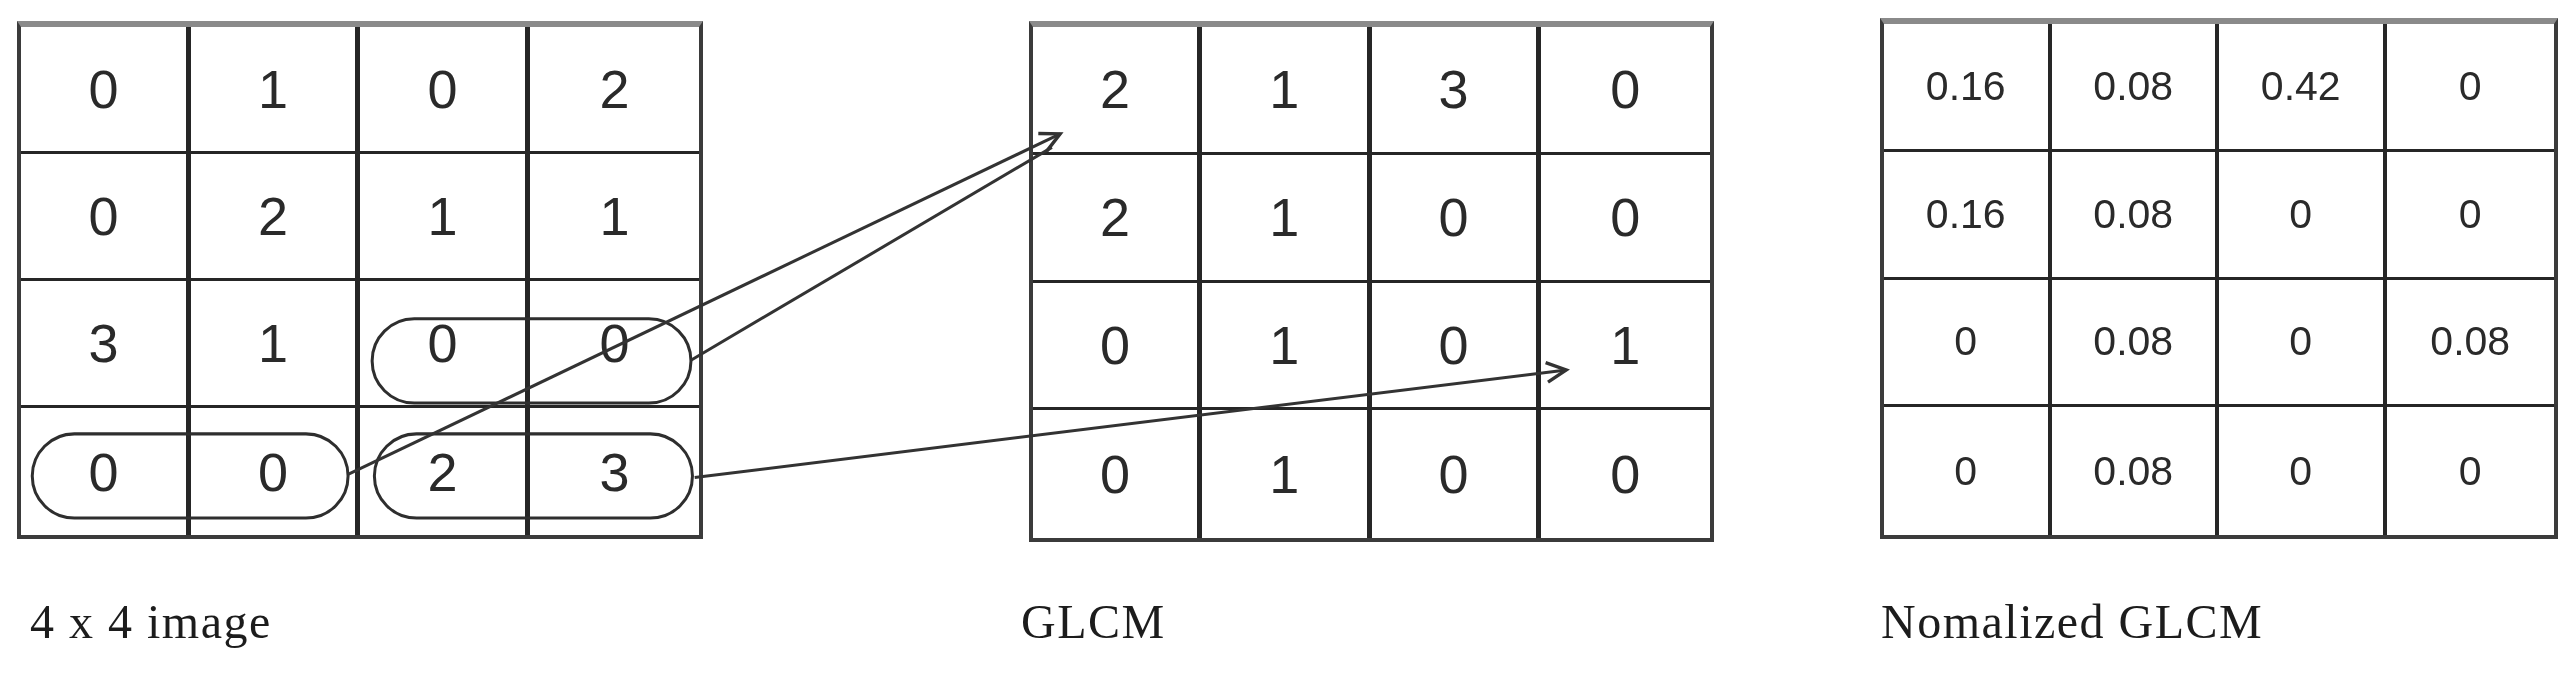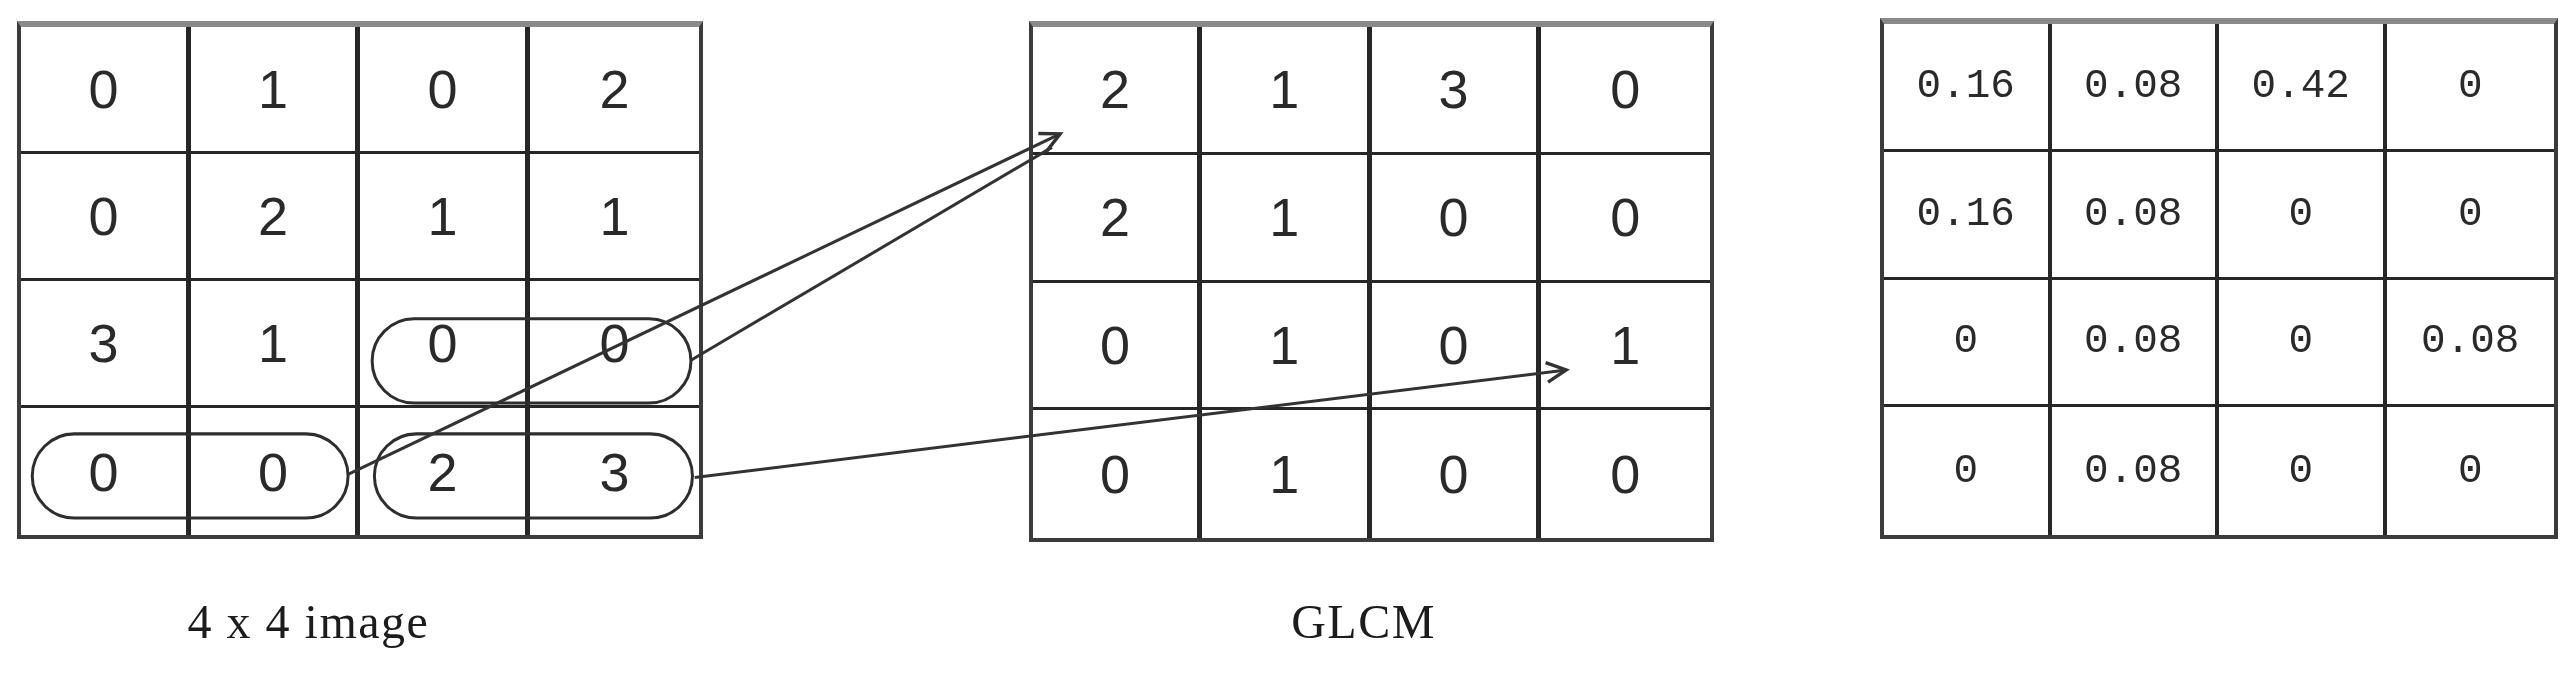--- a/index.html
+++ b/index.html
@@ -28,27 +28,26 @@
     box-sizing: border-box;
     display: flex;
     align-items: center;
     justify-content: center;
     border-right: 5.3px solid #262626;
     border-bottom: 3.8px solid #262626;
     font-size: 54px;
     line-height: 1;
     color: #2a2a2a;
   }
-  .g3 .cell { font-size: 41px; border-right-width: 4.5px; border-bottom-width: 3px; font-family: Liberation Mono, monospace; }
+  .g3 .cell { font-size: 41px; border-right-width: 4.5px; border-bottom-width: 3px; }
   .cell:nth-child(4n) { border-right: none; }
   .cell:nth-child(n+13) { border-bottom: none; }
   .label {
     position: absolute;
     top: 596px;
-    text-align: center;
     font-family: "Liberation Serif", serif;
     font-size: 48px;
     line-height: 1.1;
     letter-spacing: 1.5px;
     color: #1c1c1c;
     white-space: nowrap;
   }
   .l1 { left: 30px;   width: 557px; }
   .l2 { left: 1021px; width: 685px; }
   .l3 { left: 1881px; width: 692px; }
@@ -117,20 +116,21 @@
     <div class="cell">0</div>
     <div class="cell">0.08</div>
     <div class="cell">0</div>
     <div class="cell">0.08</div>
     <div class="cell">0</div>
     <div class="cell">0</div>
   </div>
 
   <div class="label l1">4 x 4 image</div>
   <div class="label l2">GLCM</div>
+  <div class="label l3">Nomalized GLCM</div>
 
   <svg class="overlay" viewBox="0 0 3424 899" xmlns="http://www.w3.org/2000/svg">
     <defs>
       <marker id="ah" markerUnits="userSpaceOnUse" markerWidth="40" markerHeight="40" refX="30" refY="17" orient="auto">
         <path d="M4,4 L30,17 L4,30" fill="none" stroke="#333333" stroke-width="4.5"></path>
       </marker>
     </defs>
 
     <rect x="494" y="424" width="424" height="112" rx="56" ry="56" fill="none" stroke="#2e2e2e" stroke-width="4"></rect>
     <rect x="42" y="577" width="420" height="112" rx="56" ry="56" fill="none" stroke="#2e2e2e" stroke-width="4"></rect>

